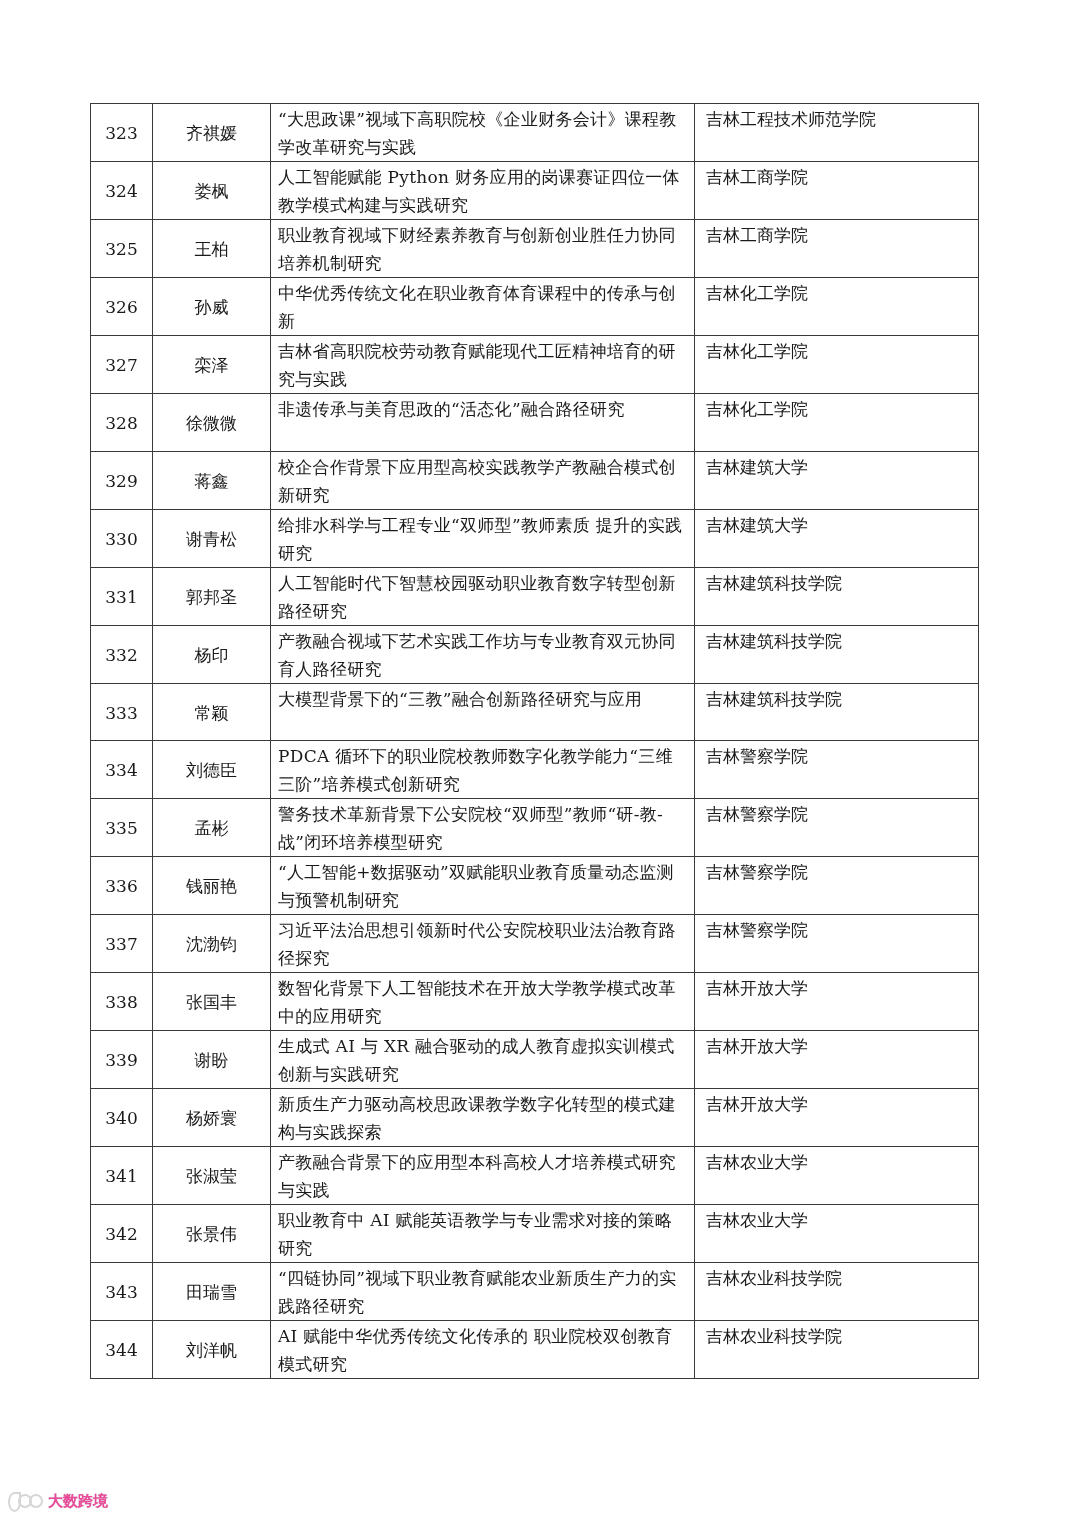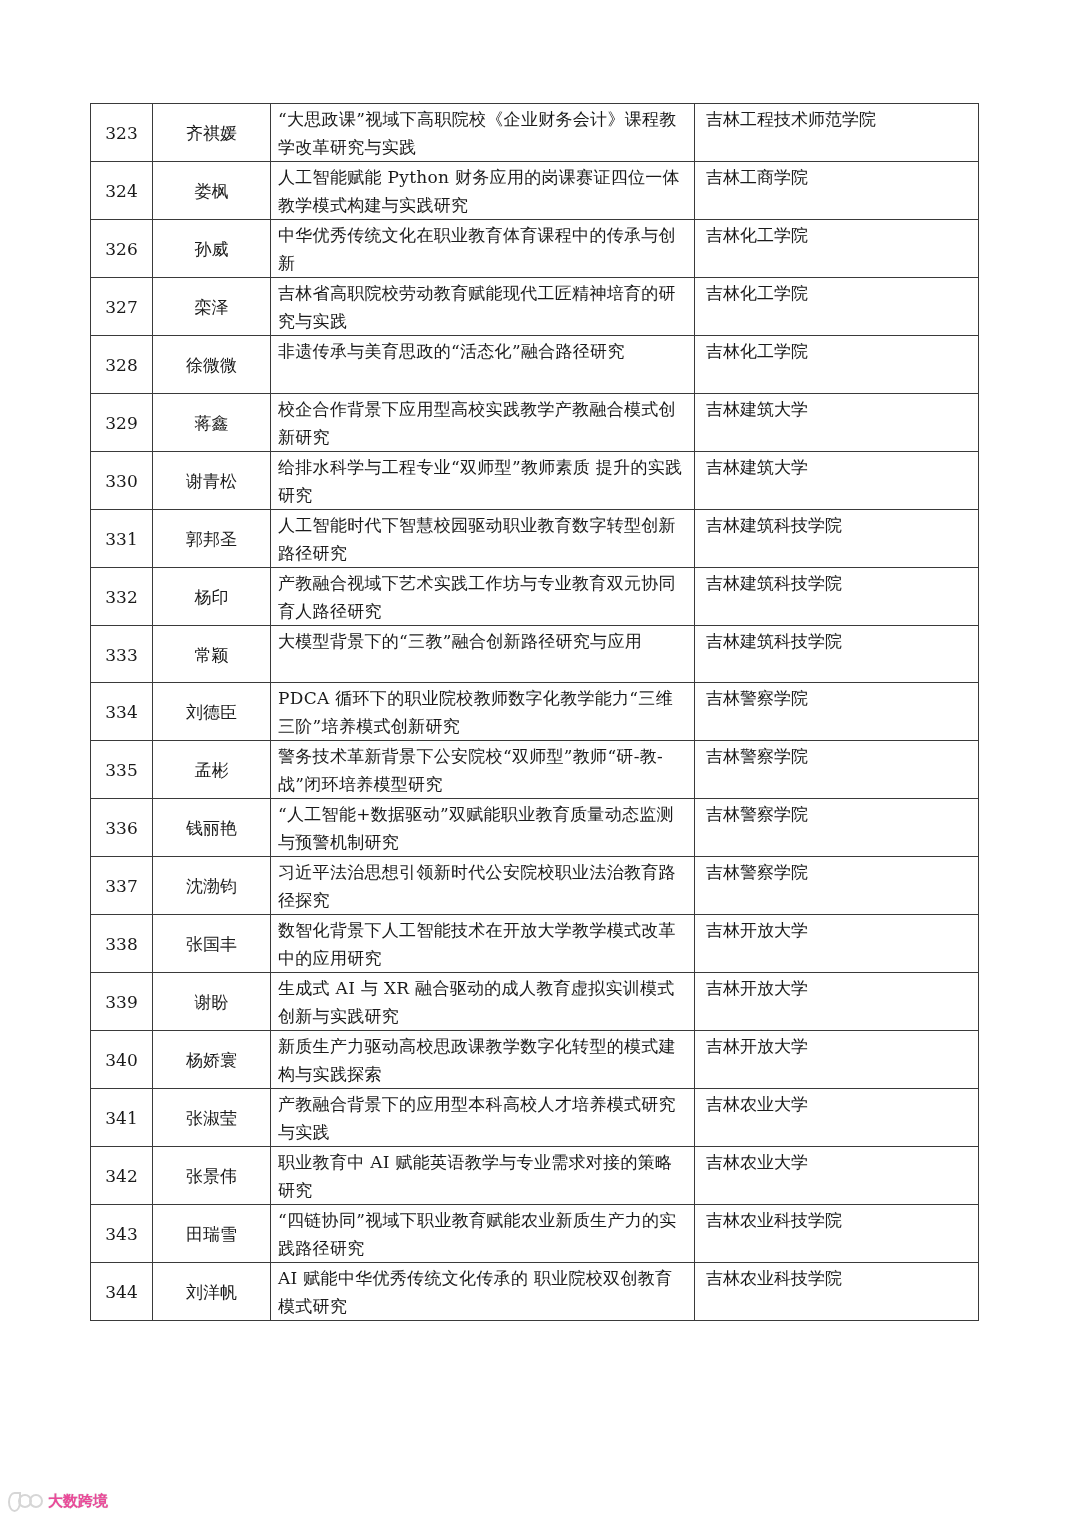--- a/index.html
+++ b/index.html
@@ -46,20 +46,34 @@
         <td class="col-name">
           <span class="cell-text">娄枫</span>
         </td>
         <td class="col-title">
           <span class="cell-text">人工智能赋能 Python 财务应用的岗课赛证四位一体教学模式构建与实践研究</span>
         </td>
         <td class="col-inst">
           <span class="cell-text">吉林工商学院</span>
         </td>
       </tr>
+      <tr style="height: 57px;">
+        <td class="col-no">
+          <span class="cell-text">325</span>
+        </td>
+        <td class="col-name">
+          <span class="cell-text">王柏</span>
+        </td>
+        <td class="col-title">
+          <span class="cell-text">职业教育视域下财经素养教育与创新创业胜任力协同培养机制研究</span>
+        </td>
+        <td class="col-inst">
+          <span class="cell-text">吉林工商学院</span>
+        </td>
+      </tr>
       <tr style="height: 58px;">
         <td class="col-no">
           <span class="cell-text">326</span>
         </td>
         <td class="col-name">
           <span class="cell-text">孙威</span>
         </td>
         <td class="col-title">
           <span class="cell-text">中华优秀传统文化在职业教育体育课程中的传承与创新</span>
         </td>

